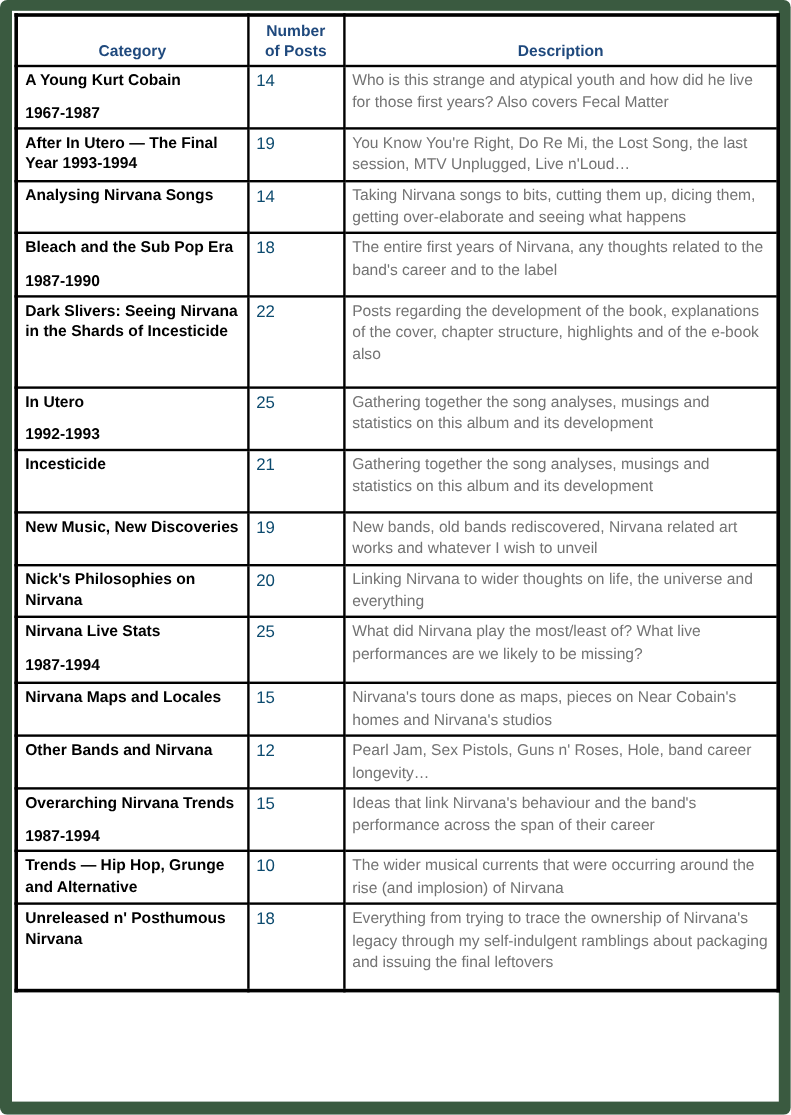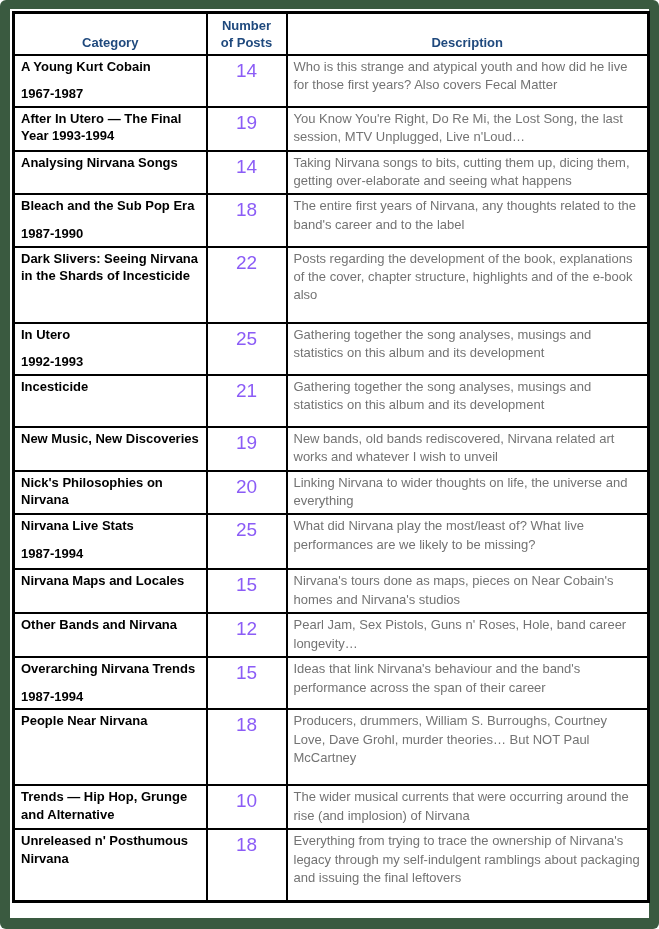--- a/index.html
+++ b/index.html
@@ -51,23 +51,23 @@
     font-weight: bold;
     font-size: 13px;
     color: #000;
     line-height: 1.35;
     padding-left: 7px;
   }
   .cat-years { margin-top: 10px; }
 
   
   td.num {
-    text-align: center;
-    font-size: 19px;
-    color: #8b5cf6;
+    text-align: left;
+    font-size: 14px;
+    color: #0c4a6e;
     line-height: 1.35;
   }
 
   
   td.desc {
     font-size: 13px;
     color: #737373;
     line-height: 1.42;
     padding-left: 7px;
     padding-right: 8px;
@@ -191,27 +191,20 @@
           <td class="desc">Pearl Jam, Sex Pistols, Guns n' Roses, Hole, band career longevity…</td>
         </tr>
         <tr class="h48">
           <td class="cat">
             <div>Overarching Nirvana Trends</div>
             <div class="cat-years">1987-1994</div>
           </td>
           <td class="num">15</td>
           <td class="desc">Ideas that link Nirvana's behaviour and the band's performance across the span of their career</td>
         </tr>
-        <tr class="h68">
-          <td class="cat">
-            <div>People Near Nirvana</div>
-          </td>
-          <td class="num">18</td>
-          <td class="desc">Producers, drummers, William S. Burroughs, Courtney Love, Dave Grohl, murder theories… But NOT Paul McCartney</td>
-        </tr>
         <tr class="h45">
           <td class="cat">
             <div>Trends — Hip Hop, Grunge and Alternative</div>
           </td>
           <td class="num">10</td>
           <td class="desc">The wider musical currents that were occurring around the rise (and implosion) of Nirvana</td>
         </tr>
         <tr class="h72">
           <td class="cat">
             <div>Unreleased n' Posthumous Nirvana</div>

